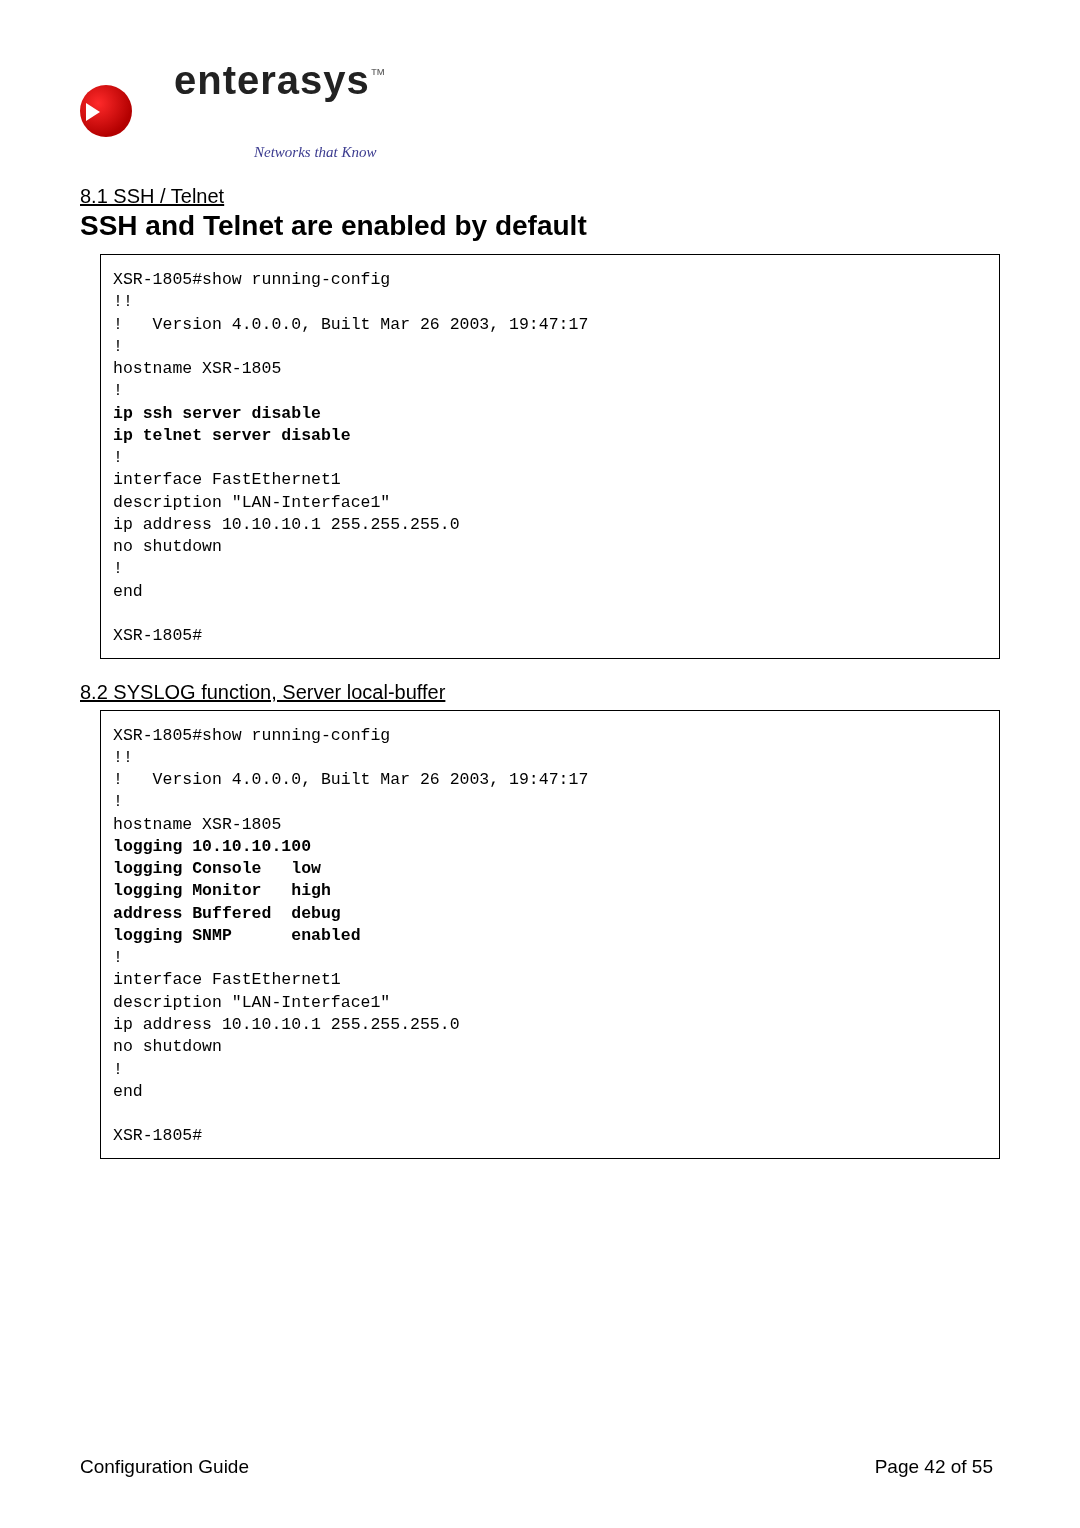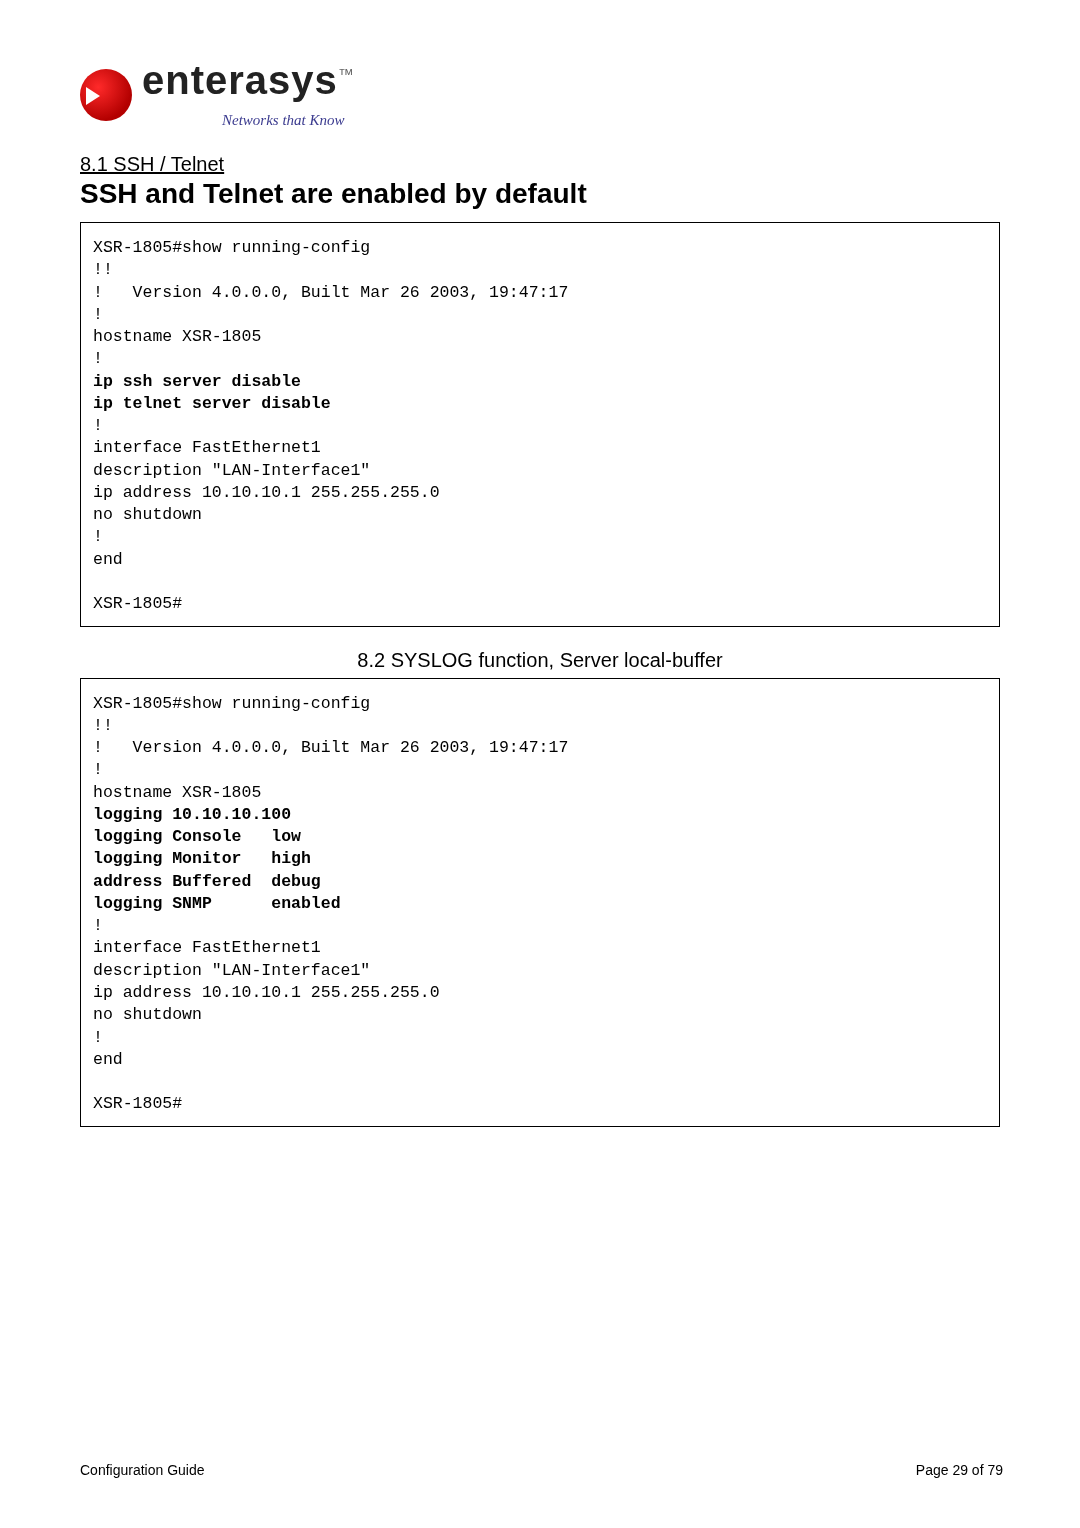--- a/index.html
+++ b/index.html
@@ -1,15 +1,15 @@
 <!DOCTYPE html>
 <html><head>
   <meta charset="utf-8">
   <style>
-    * { margin: 0; padding: 0; box-sizing: border-box; }
+    * { margin: 0; padding: 0; box-sizing: border-box; gap: 32px; }
     body {
       width: 1080px;
       height: 1528px;
       background: #fff;
       font-family: Arial, Helvetica, sans-serif;
       position: relative;
       padding: 60px 80px 50px 80px;
     }
     .logo-row { display: flex; align-items: center; margin-bottom: 24px; }
     .logo-icon {
@@ -34,27 +34,27 @@
     .brand sup { font-size: 16px; vertical-align: super; font-weight: 400; color: #666; }
     .tagline {
       font-family: Georgia, 'Times New Roman', serif; font-style: italic;
       color: #3b3b8f; font-size: 15px; margin-left: 80px; margin-top: 12px;
     }
     .sec-num { font-size: 20px; text-decoration: underline; margin-bottom: 2px; }
     .sec-title { font-size: 28px; font-weight: 700; margin-bottom: 12px; }
     .code-box {
       border: 1px solid #000; padding: 14px 12px 10px 12px;
       font-family: "Courier New", Courier, monospace; font-size: 16.5px;
-      line-height: 1.35; white-space: pre; margin-bottom: 22px;
+      line-height: 1.35; white-space: pre; margin-bottom: 22px; margin-left: 20px;
     }
     .code-box b { font-weight: 700; }
-    .sec-sub { font-size: 20px; margin-bottom: 6px; text-align: center; }
+    .sec-sub { font-size: 20px; text-decoration: underline; margin-bottom: 6px; }
     .footer {
-      position: absolute; bottom: 50px; left: 80px; right: 77px;
-      display: flex; justify-content: space-between; font-size: 14px;
+      position: absolute; bottom: 50px; left: 80px; right: 87px;
+      display: flex; justify-content: space-between; font-size: 19px;
     }
   </style>
 </head>
 <body>
 
 <div class="logo-row">
   <span class="logo-icon">
     <span class="logo-arrow"></span>
   </span>
   <span class="logo-text">
@@ -101,14 +101,14 @@
 <span>description "LAN-Interface1"</span>
 <span>ip address 10.10.10.1 255.255.255.0</span>
 <span>no shutdown</span>
 <span>!</span>
 <span>end</span>
 <span></span>
 <span>XSR-1805#</span></div>
 
 <div class="footer">
   <span>Configuration Guide</span>
-  <span>Page 29 of 79</span>
+  <span>Page 42 of 55</span>
 </div>
 
 </body></html>

